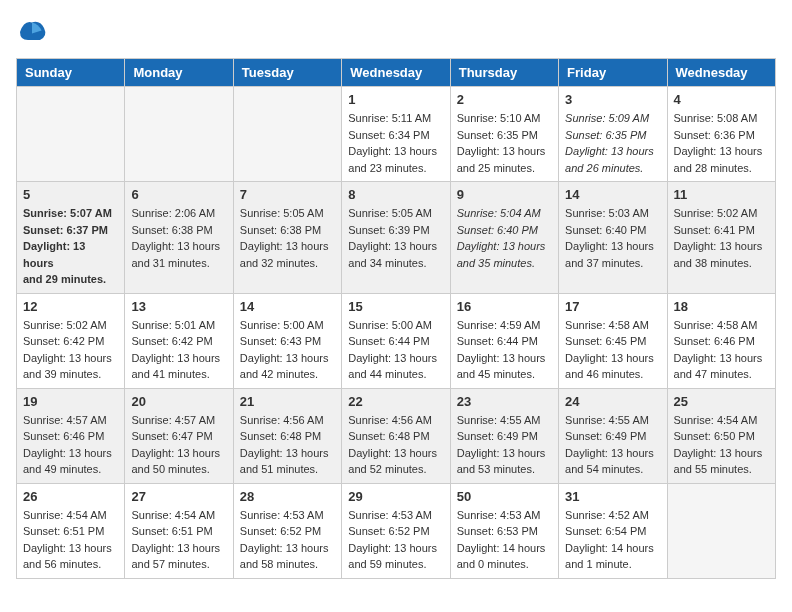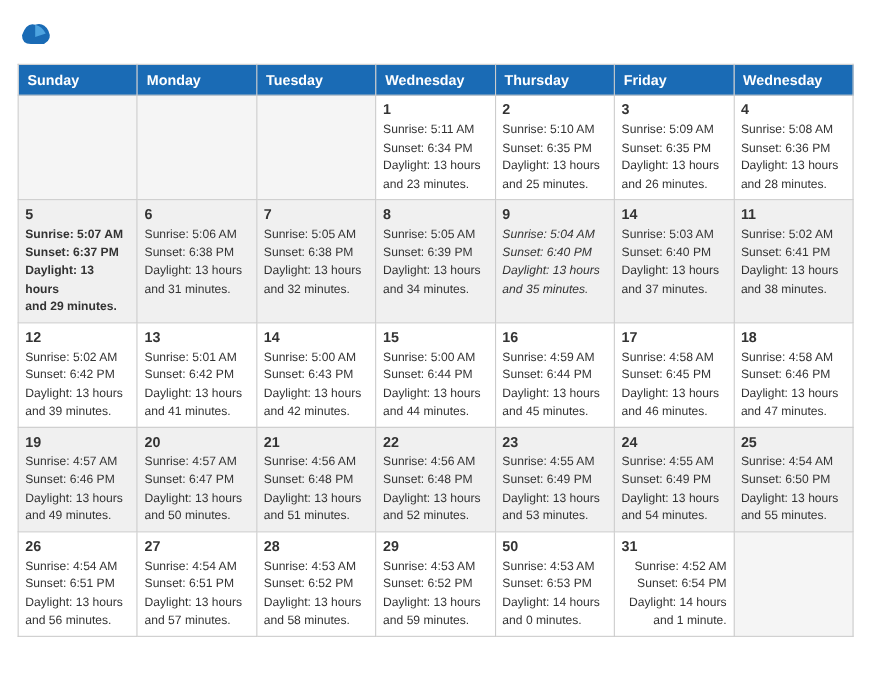--- a/index.html
+++ b/index.html
@@ -136,21 +136,21 @@
         </td>
         <td>
           <span class="day-num">2</span>
           <div class="day-info" style="white-space: pre-line;">Sunrise: 5:10 AM
 Sunset: 6:35 PM
 Daylight: 13 hours
 and 25 minutes.</div>
         </td>
         <td>
           <span class="day-num">3</span>
-          <div class="day-info" style="white-space: pre-line;">Sunrise: 5:09 AM
+          <div class="day-info" style="white-space: pre-line; font-style: italic;">Sunrise: 5:09 AM
 Sunset: 6:35 PM
 Daylight: 13 hours
 and 26 minutes.</div>
         </td>
         <td>
           <span class="day-num">4</span>
           <div class="day-info" style="white-space: pre-line;">Sunrise: 5:08 AM
 Sunset: 6:36 PM
 Daylight: 13 hours
 and 28 minutes.</div>
@@ -159,21 +159,21 @@
       <tr class="row-shaded">
         <td>
           <span class="day-num">5</span>
           <div class="day-info" style="white-space: pre-line; font-weight: bold;">Sunrise: 5:07 AM
 Sunset: 6:37 PM
 Daylight: 13 hours
 and 29 minutes.</div>
         </td>
         <td>
           <span class="day-num">6</span>
-          <div class="day-info" style="white-space: pre-line;">Sunrise: 5:06 AM
+          <div class="day-info" style="white-space: pre-line;">Sunrise: 2:06 AM
 Sunset: 6:38 PM
 Daylight: 13 hours
 and 31 minutes.</div>
         </td>
         <td>
           <span class="day-num">7</span>
           <div class="day-info" style="white-space: pre-line;">Sunrise: 5:05 AM
 Sunset: 6:38 PM
 Daylight: 13 hours
 and 32 minutes.</div>
@@ -340,21 +340,21 @@
         </td>
         <td>
           <span class="day-num">50</span>
           <div class="day-info" style="white-space: pre-line;">Sunrise: 4:53 AM
 Sunset: 6:53 PM
 Daylight: 14 hours
 and 0 minutes.</div>
         </td>
         <td>
           <span class="day-num">31</span>
-          <div class="day-info" style="white-space: pre-line; text-align: right;">Sunrise: 4:52 AM
+          <div class="day-info" style="white-space: pre-line;">Sunrise: 4:52 AM
 Sunset: 6:54 PM
 Daylight: 14 hours
 and 1 minute.</div>
         </td>
         <td class="empty"></td>
       </tr>
     </tbody>
 </table>
 
 </body></html>

